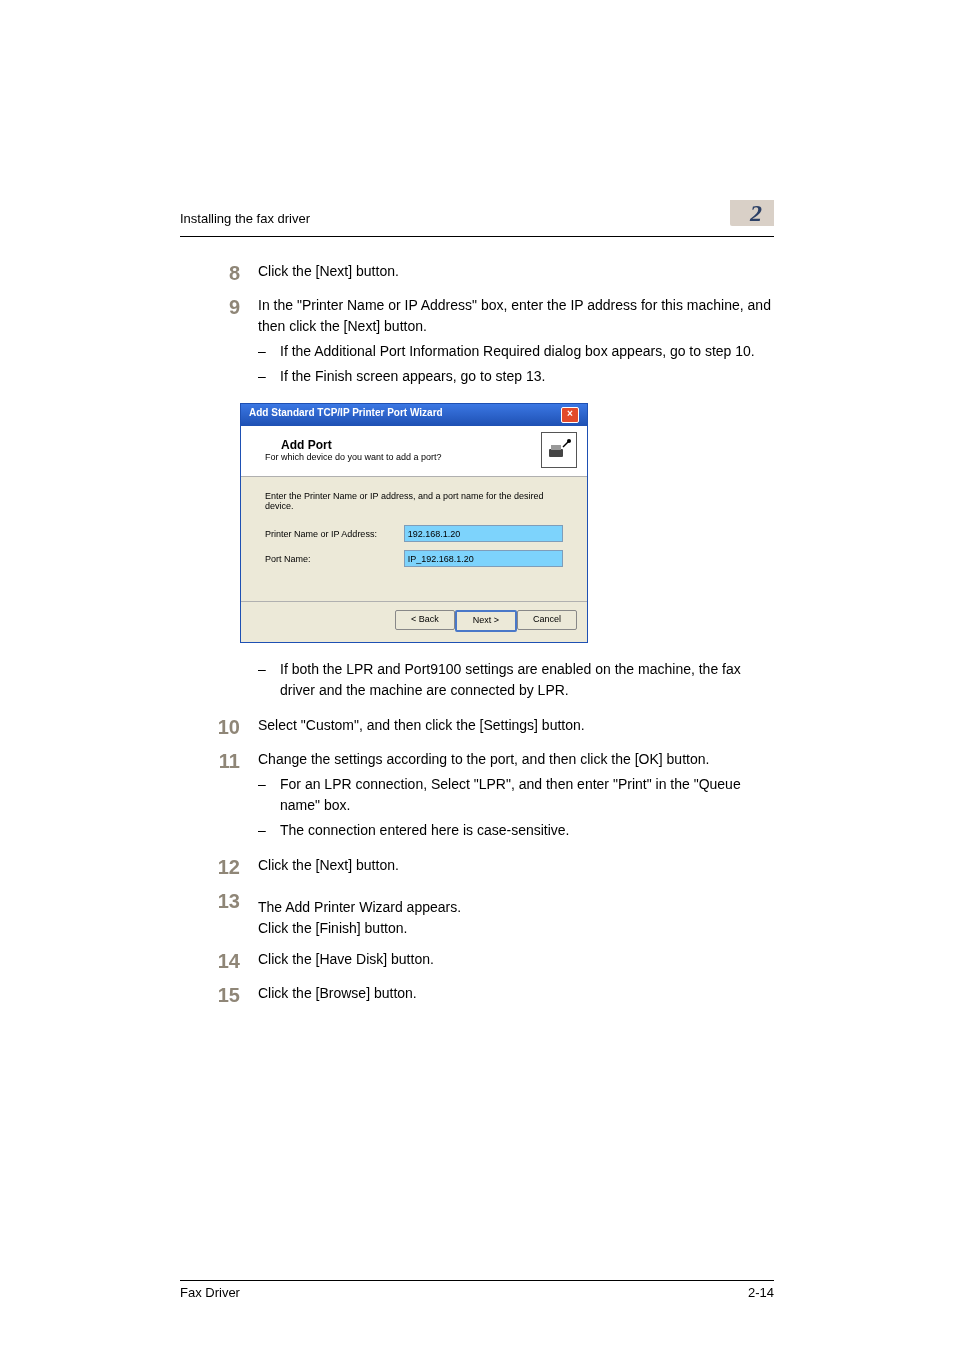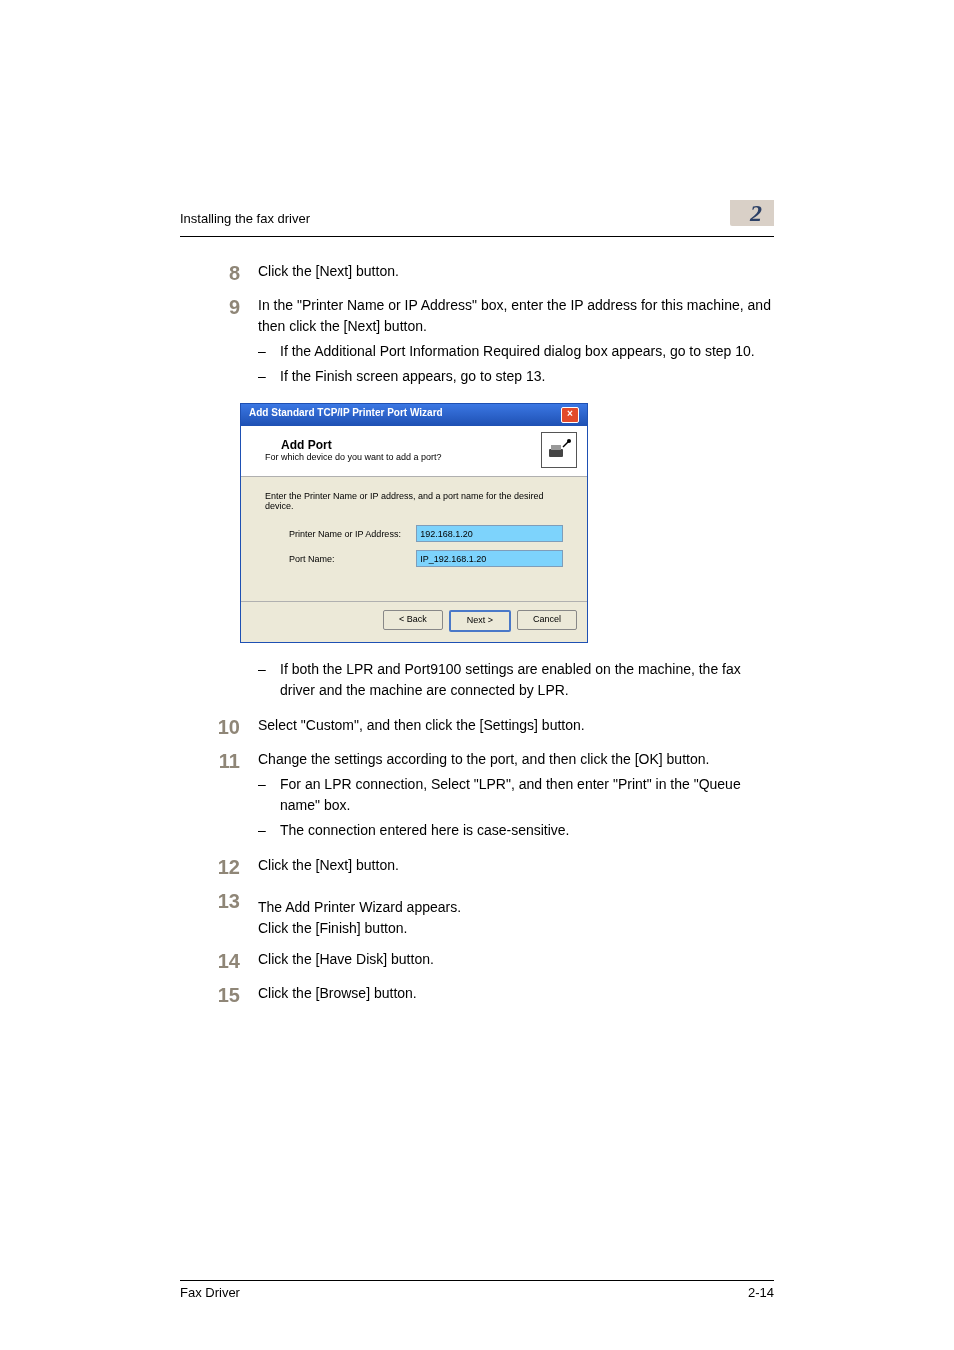--- a/index.html
+++ b/index.html
@@ -138,37 +138,35 @@
     margin-bottom: 14px;
   }
   .field-row {
     display: flex;
     align-items: center;
     margin-bottom: 8px;
   }
   .field-label {
     width: 142px;
     font-size: 9px;
-    margin-left: 24px;
   }
   .field-input {
     border: 1px solid #7f9db9;
     background: #7dd3fc;
     font-size: 9px;
     padding: 1px 3px;
     width: 155px;
     height: 13px;
     font-family: Arial, sans-serif;
   }
   .dlg-footer {
     border-top: 1px solid #b0b0b0;
     padding: 8px 10px 10px 10px;
     display: flex;
     justify-content: flex-end;
-    gap: 6px;
   }
   .win-btn {
     border: 1px solid #888;
     background: #ece9d8;
     font-size: 9px;
     width: 58px;
     height: 18px;
     border-radius: 2px;
     text-align: center;
     line-height: 16px;

